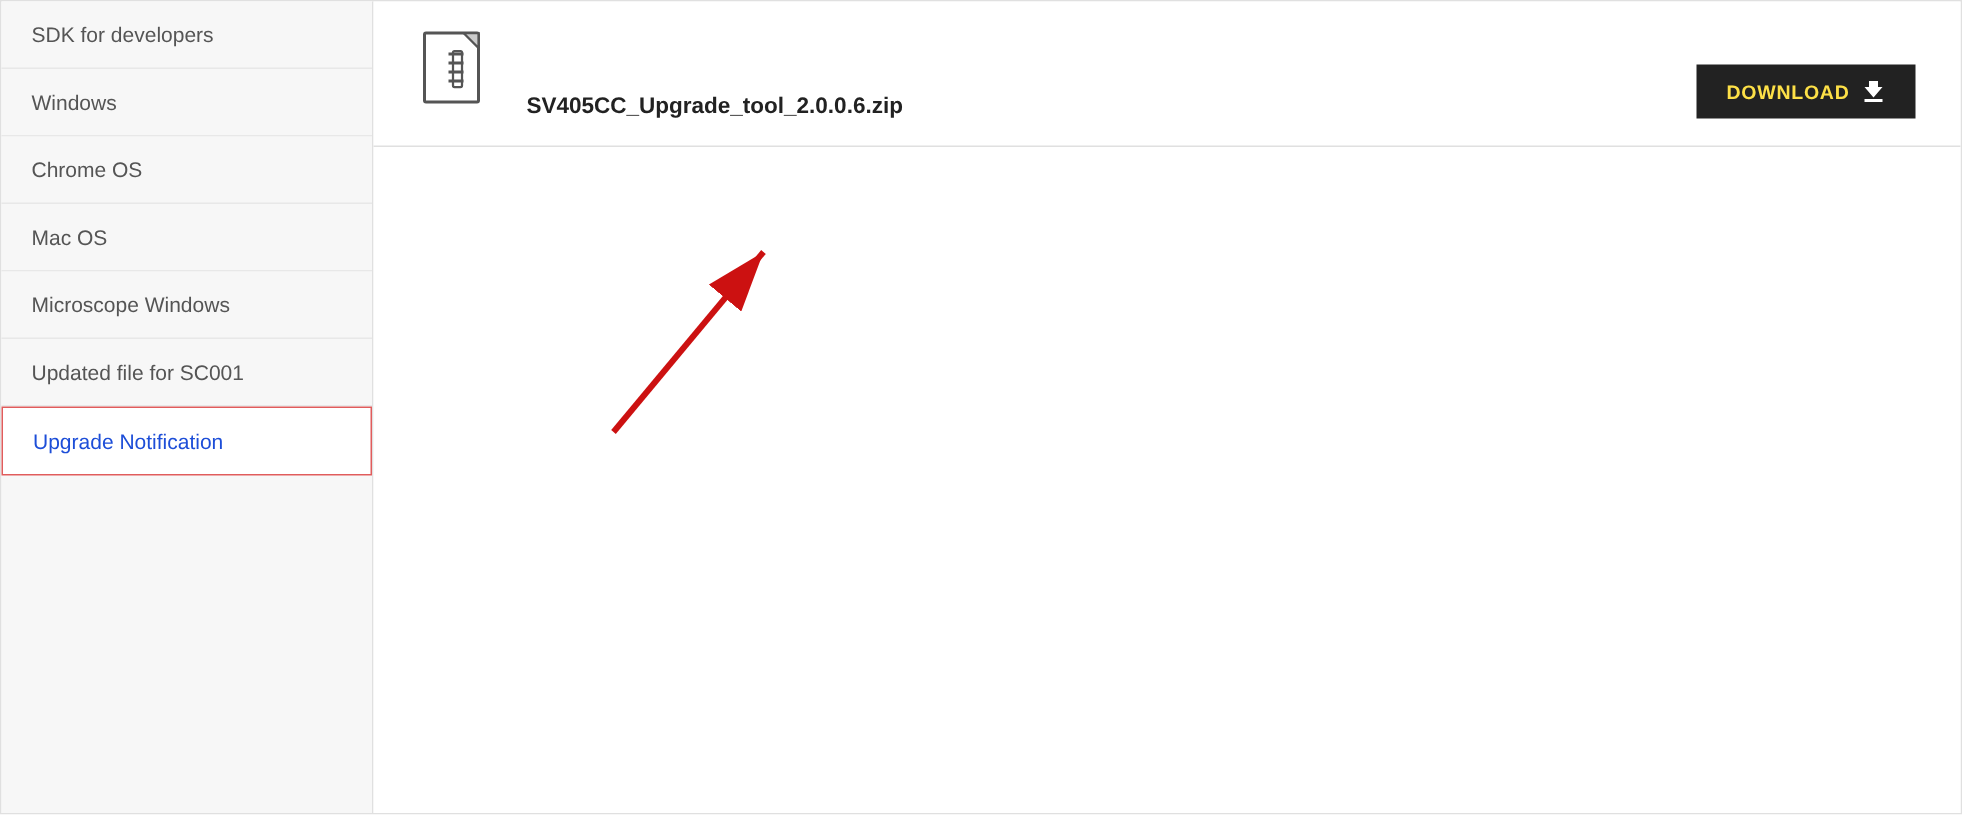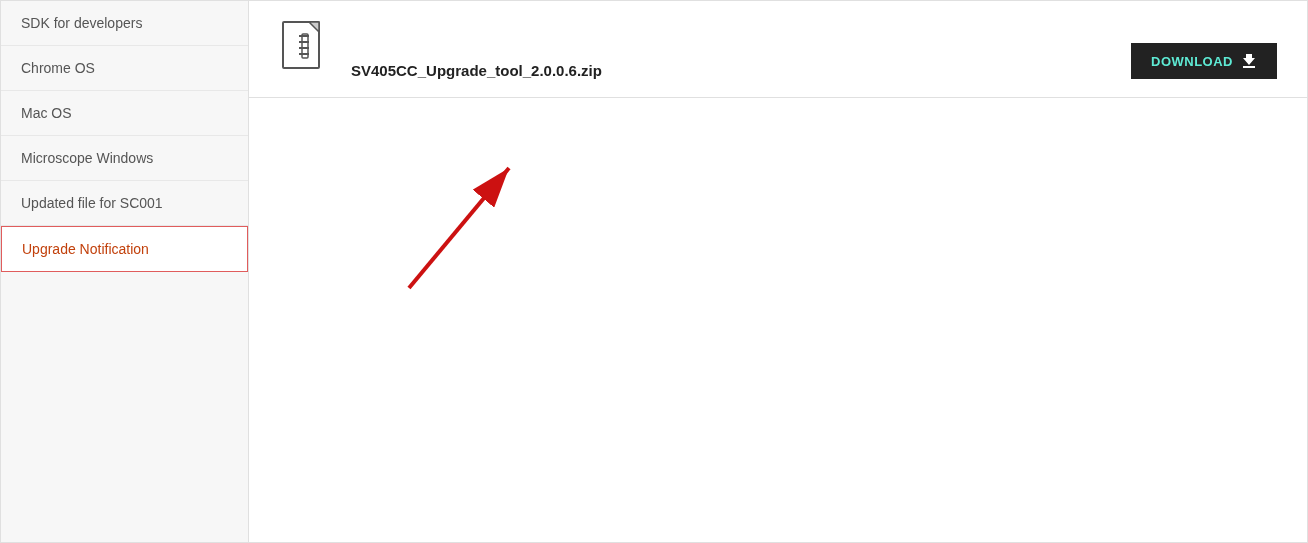--- a/index.html
+++ b/index.html
@@ -30,21 +30,21 @@
     .sidebar-item {
       padding: 14px 20px;
       font-size: 14px;
       color: #555;
       cursor: pointer;
       border-bottom: 1px solid #e8e8e8;
       background: #f7f7f7;
     }
     .sidebar-item.active {
       background: #fff;
-      color: #c2410c;
+      color: #1d4ed8;
       border: 1.5px solid #e05c5c;
     }
     .main-content {
       flex: 1;
       padding: 0;
       background: #fff;
       position: relative;
     }
     .file-row {
       display: flex;
@@ -65,21 +65,21 @@
       height: 58px;
     }
     .file-name {
       font-size: 15px;
       font-weight: bold;
       color: #222;
       flex: 1;
     }
     .download-btn {
       background: #222;
-      color: #5eead4;
+      color: #fde047;
       border: none;
       padding: 10px 20px;
       font-size: 13px;
       font-weight: bold;
       cursor: pointer;
       display: flex;
       align-items: center;
       gap: 8px;
       letter-spacing: 0.5px;
       text-transform: uppercase;
@@ -98,20 +98,21 @@
     }
   </style>
 </head>
 <body>
 
 <div class="container">
 
   <div class="sidebar">
 
   <div class="sidebar-item">SDK for developers</div>
+      <div class="sidebar-item">Windows</div>
       <div class="sidebar-item">Chrome OS</div>
       <div class="sidebar-item">Mac OS</div>
       <div class="sidebar-item">Microscope Windows</div>
       <div class="sidebar-item">Updated file for SC001</div>
       <div class="sidebar-item active">Upgrade Notification</div>
     </div>
 
   <div class="main-content">
 
     <div class="file-row">

